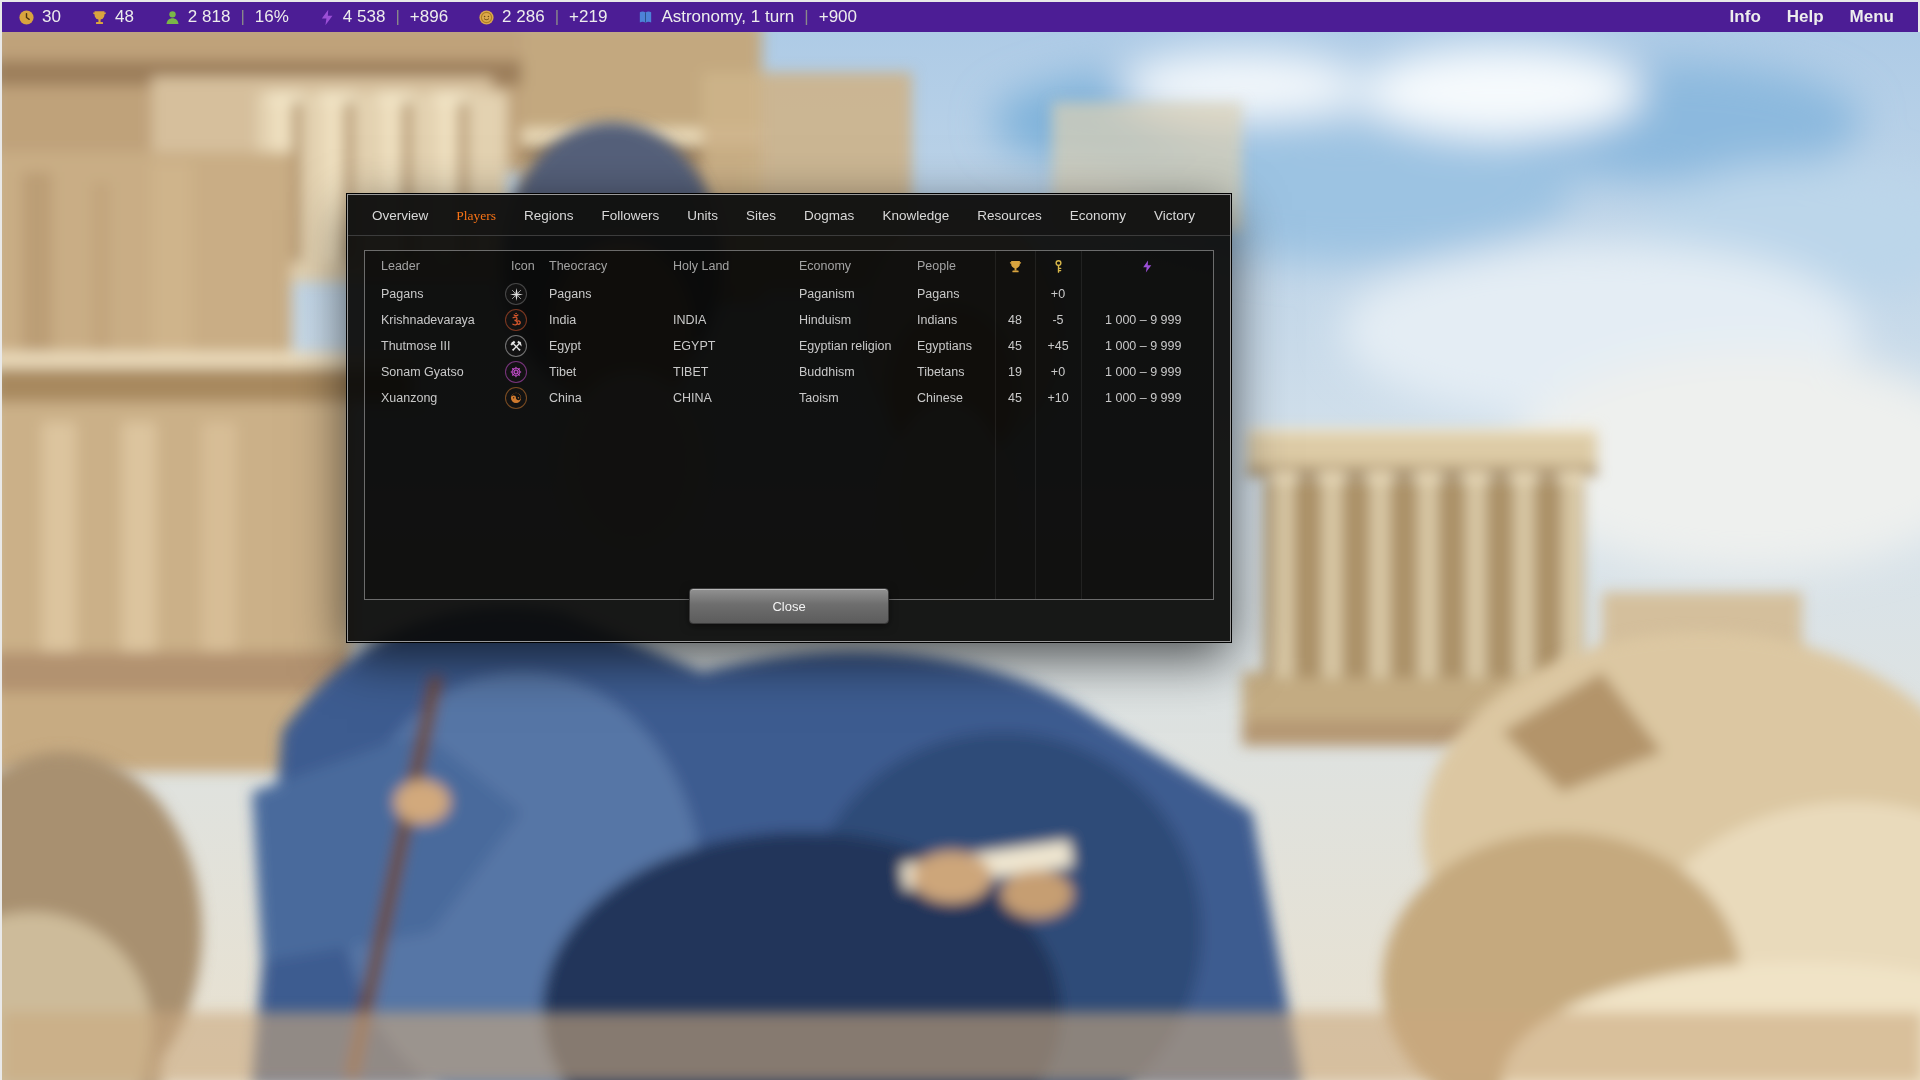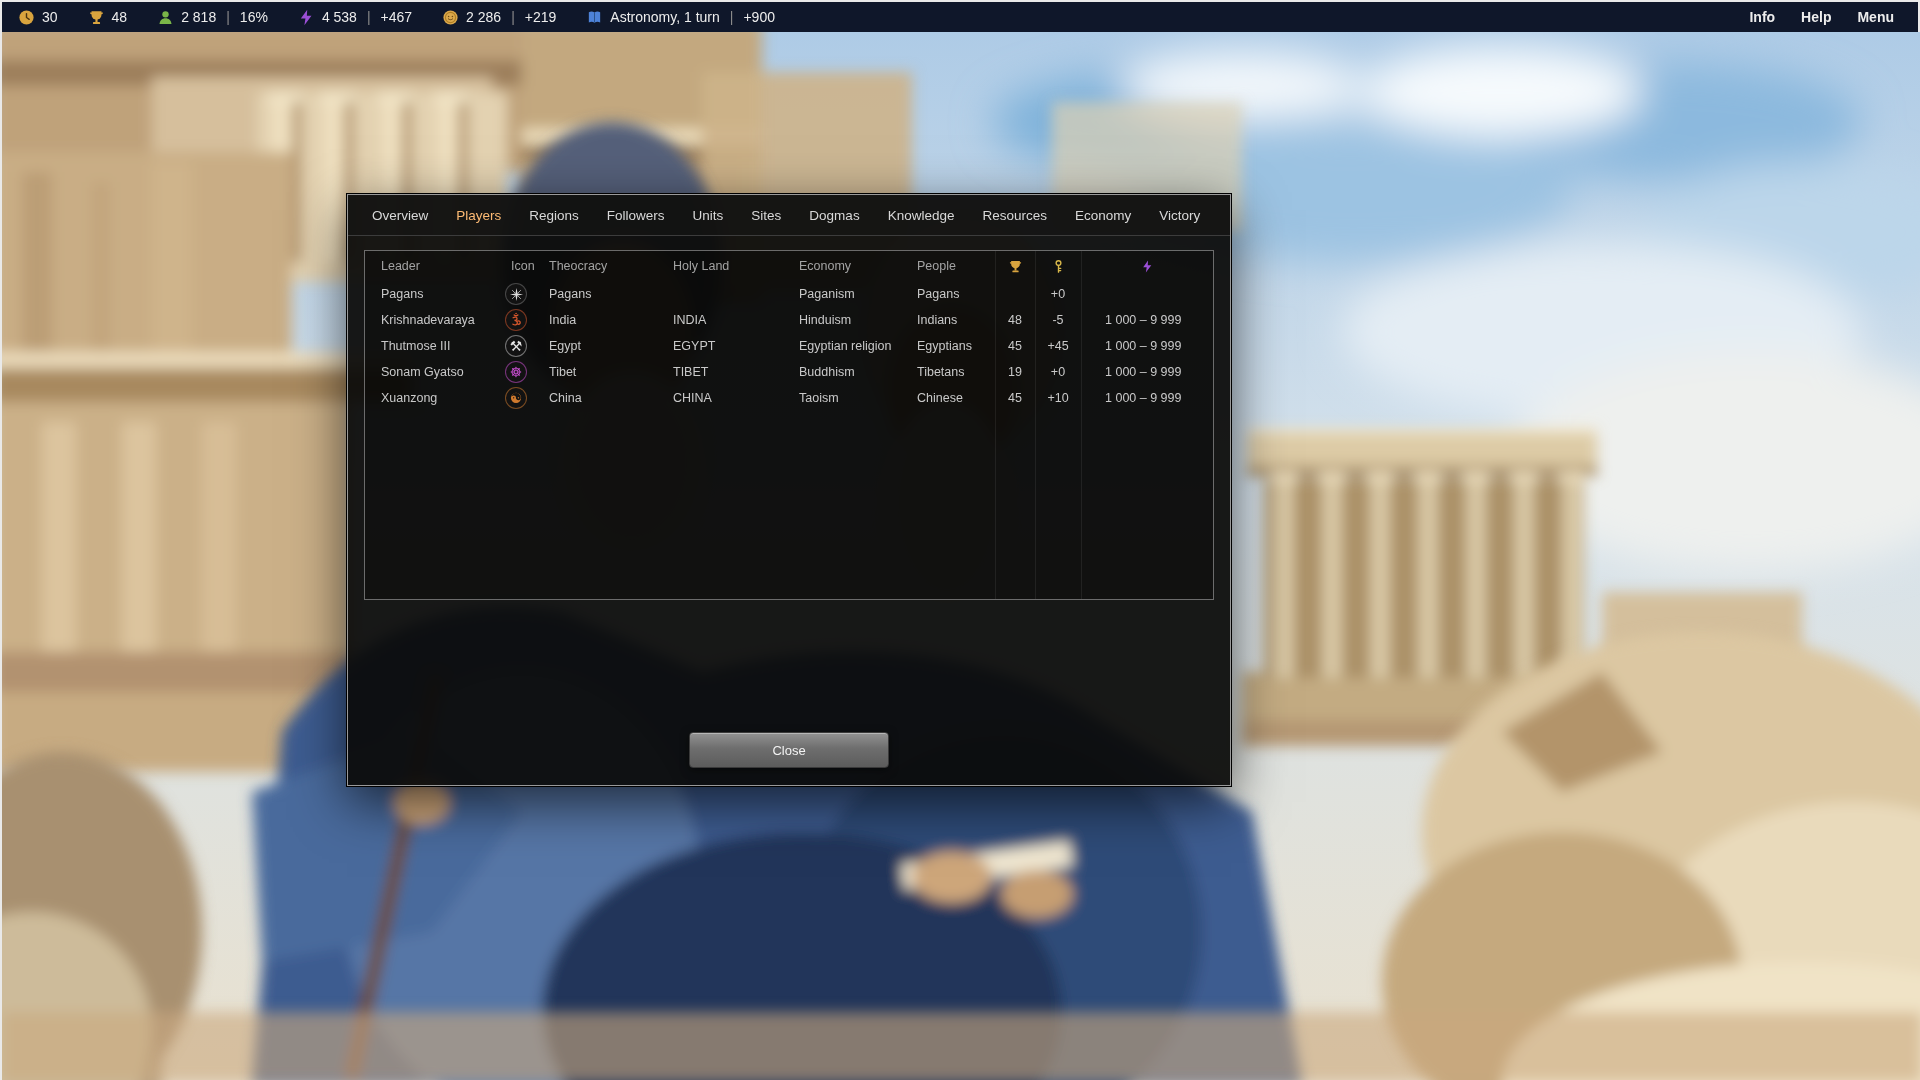--- a/index.html
+++ b/index.html
@@ -1,39 +1,39 @@
 <!DOCTYPE html>
 <html><head>
 <meta charset="utf-8">
 <style>
   * { box-sizing: border-box; margin:0; padding:0; }
   html,body { width:1920px; height:1080px; overflow:hidden; background:#0a0a0a;
     font-family:"Liberation Sans","DejaVu Sans",sans-serif; }
   #stage { position:absolute; inset:0; width:1920px; height:1080px; border:2px solid #e9e9e9; }
 
   
-  .topbar { position:absolute; top:0; left:0; right:0; height:30px; background:#0f172a;
-    display:flex; align-items:center; padding:0 16px; gap:30px; color:#ededed; font-size:14px; z-index:20; }
+  .topbar { position:absolute; top:0; left:0; right:0; height:30px; background:#4c1d95;
+    display:flex; align-items:center; padding:0 16px; gap:30px; color:#ededed; font-size:17px; z-index:20; }
   .tb-item { display:flex; align-items:center; gap:7px; white-space:nowrap; }
   .tb-sep { color:#8a8a8a; margin:0 3px; }
   .tb-right { margin-left:auto; display:flex; gap:26px; margin-right:8px;font-weight:bold; }
   .tb-link { cursor:pointer; }
   .tb-icon { width:17px; height:17px; display:block; }
 
   
   .bg { position:absolute; top:30px; left:0; width:1920px; height:1050px; z-index:1; }
 
   
-  .modal { position:absolute; left:345px; top:192px; width:884px; height:592px; z-index:10;
+  .modal { position:absolute; left:345px; top:192px; width:884px; height:448px; z-index:10;
     background:rgba(11,11,10,0.94); border:1px solid #9a9a9a;
     box-shadow:0 0 0 1px #000, 0 16px 50px rgba(0,0,0,.65); }
   .tabbar { height:41px; display:flex; align-items:center; padding:0 10px;
     border-bottom:1px solid #3c3c3c; background:rgba(22,22,20,.65); }
   .tab { padding:0 14px; font-size:13.5px; color:#d8d8d8; line-height:41px; cursor:pointer; }
-  .tab.active { color:#fdba74; }
+  .tab.active { color:#f97316;font-family:Liberation Serif, serif; }
 
   .table { position:absolute; left:16px; right:16px; top:55px; height:350px;
     border:1px solid rgba(170,170,170,.6); background:rgba(0,0,0,.28);
     font-size:12.5px; color:#c9c9c9; }
   .vline { position:absolute; top:0; bottom:0; width:1px; background:rgba(255,255,255,.07); }
   .trow { display:grid; grid-template-columns:132px 38px 124px 126px 118px 92px 40px 46px 1fr;
     align-items:center; height:26px; }
   .trow.thead { height:30px; color:#a3a3a3; }
   .c { padding-left:14px; white-space:nowrap; overflow:hidden; }
   .c.leader { padding-left:16px; }
@@ -90,21 +90,21 @@
       <span>2 818</span>
       <span class="tb-sep">|</span>
       <span>16%</span>
     </div>
     <div class="tb-item">
       <svg class="tb-icon" viewBox="0 0 24 24">
           <polygon points="13,1 4,13.5 10.5,13.5 9,23 19,9.5 12.5,9.5" fill="#9b4fd6"></polygon>
         </svg>
       <span>4 538</span>
       <span class="tb-sep">|</span>
-      <span>+467</span>
+      <span>+896</span>
     </div>
     <div class="tb-item">
       <svg class="tb-icon" viewBox="0 0 24 24">
           <circle cx="12" cy="12" r="10" fill="#dca94c"></circle>
           <circle cx="12" cy="12" r="7.2" fill="none" stroke="#b07f23" stroke-width="1.6"></circle>
           <circle cx="9.3" cy="10.5" r="1.1" fill="#6b4a12"></circle>
           <circle cx="14.7" cy="10.5" r="1.1" fill="#6b4a12"></circle>
           <path d="M9 14c1.8 1.6 4.2 1.6 6 0" stroke="#6b4a12" stroke-width="1.4" fill="none" stroke-linecap="round"></path>
         </svg>
       <span>2 286</span>

